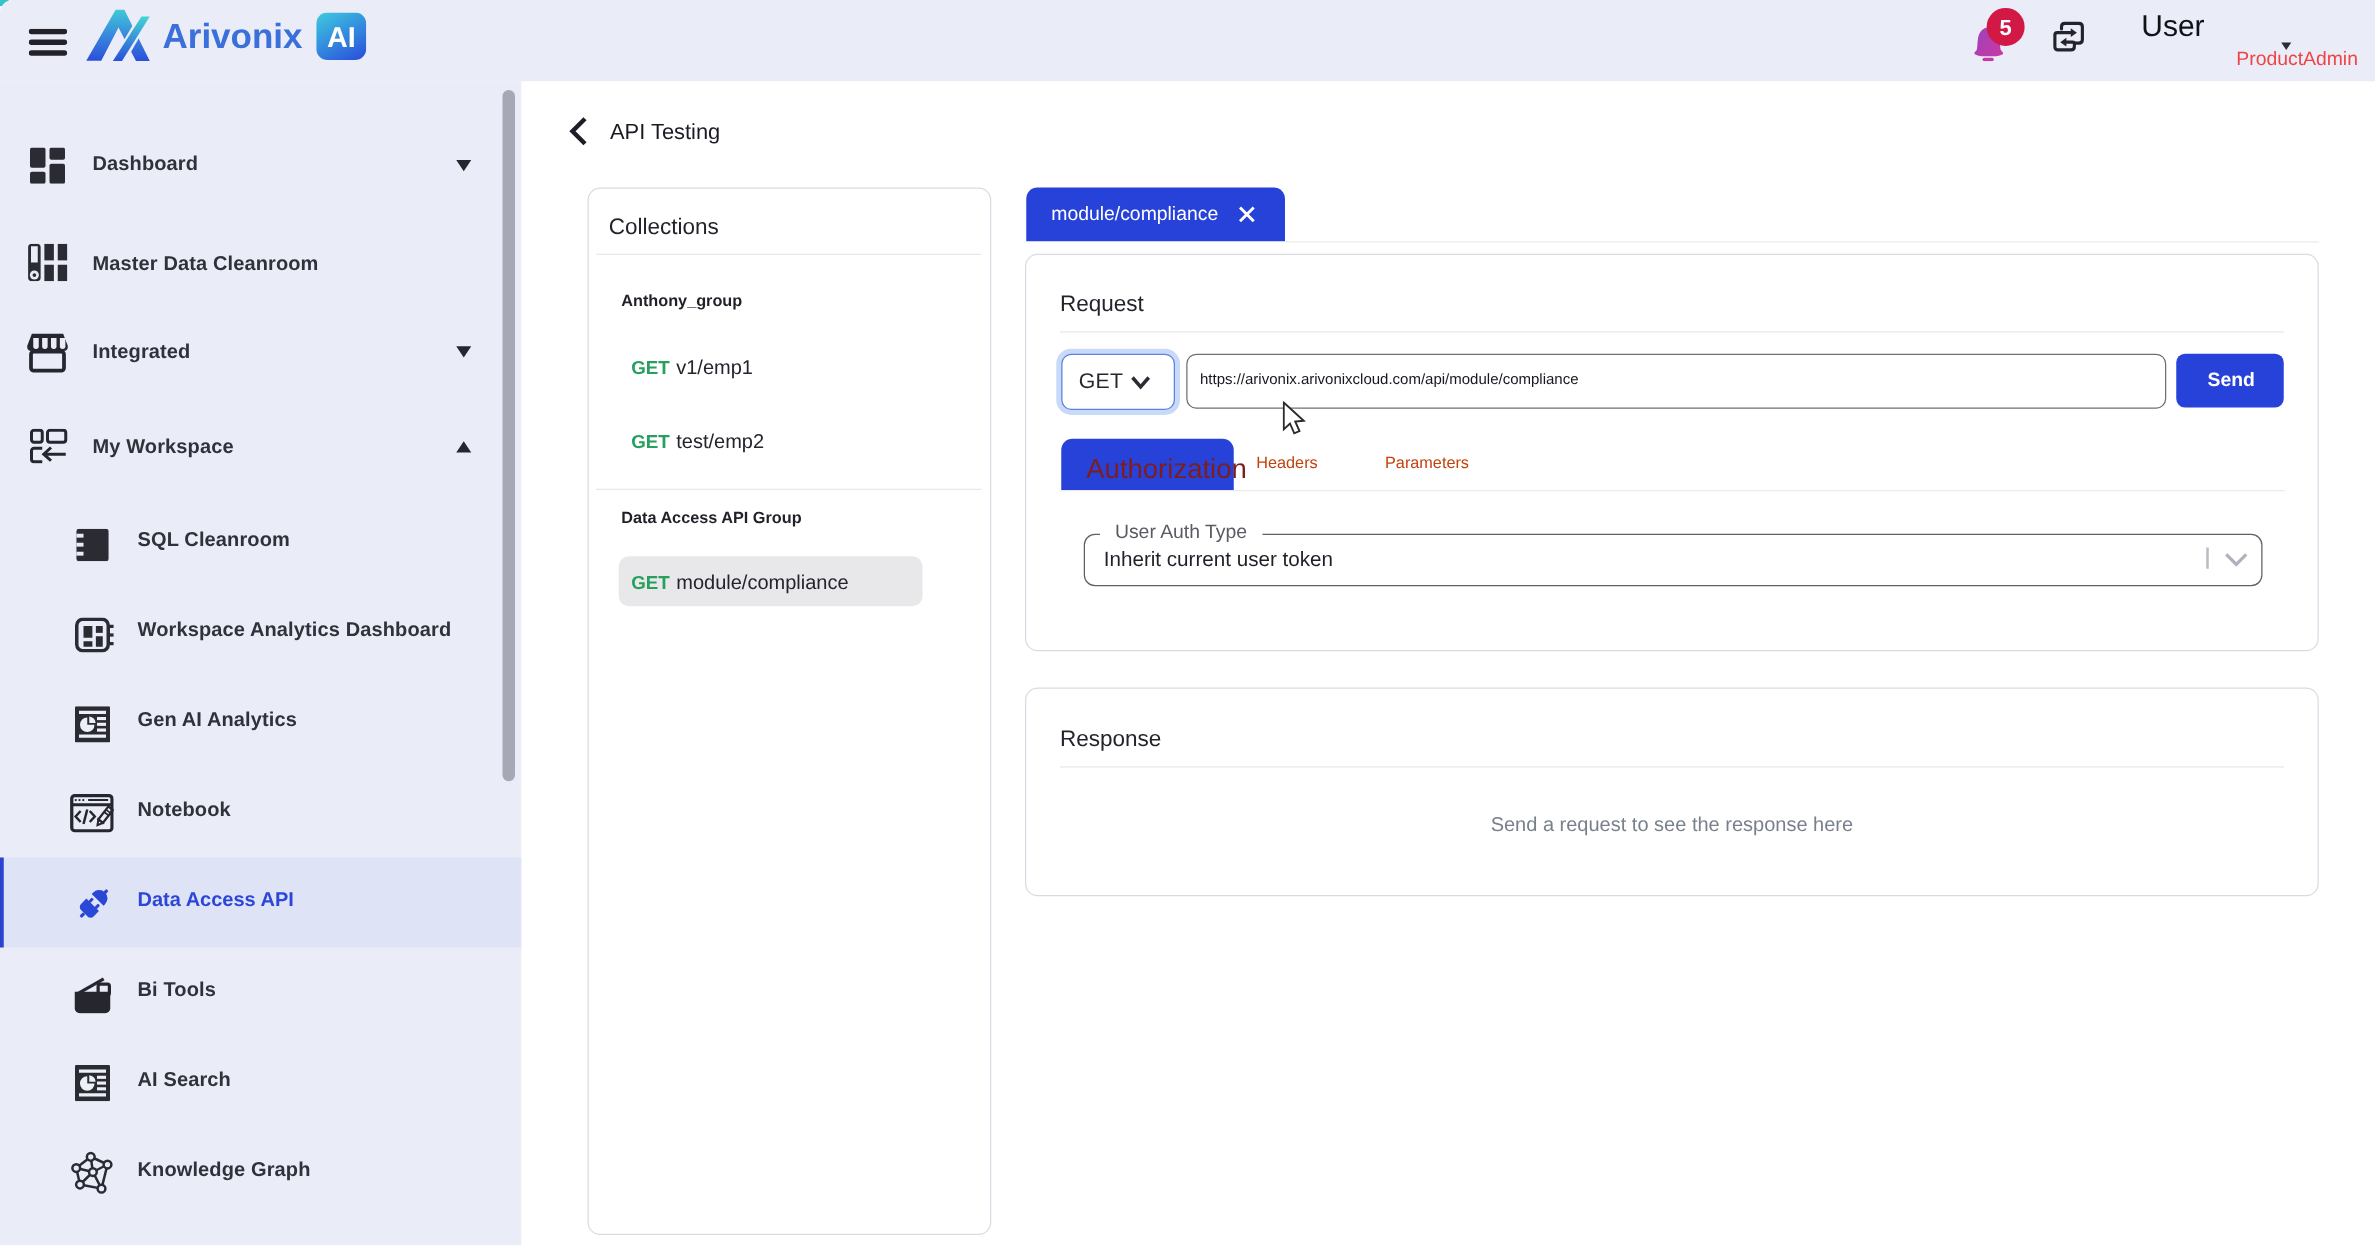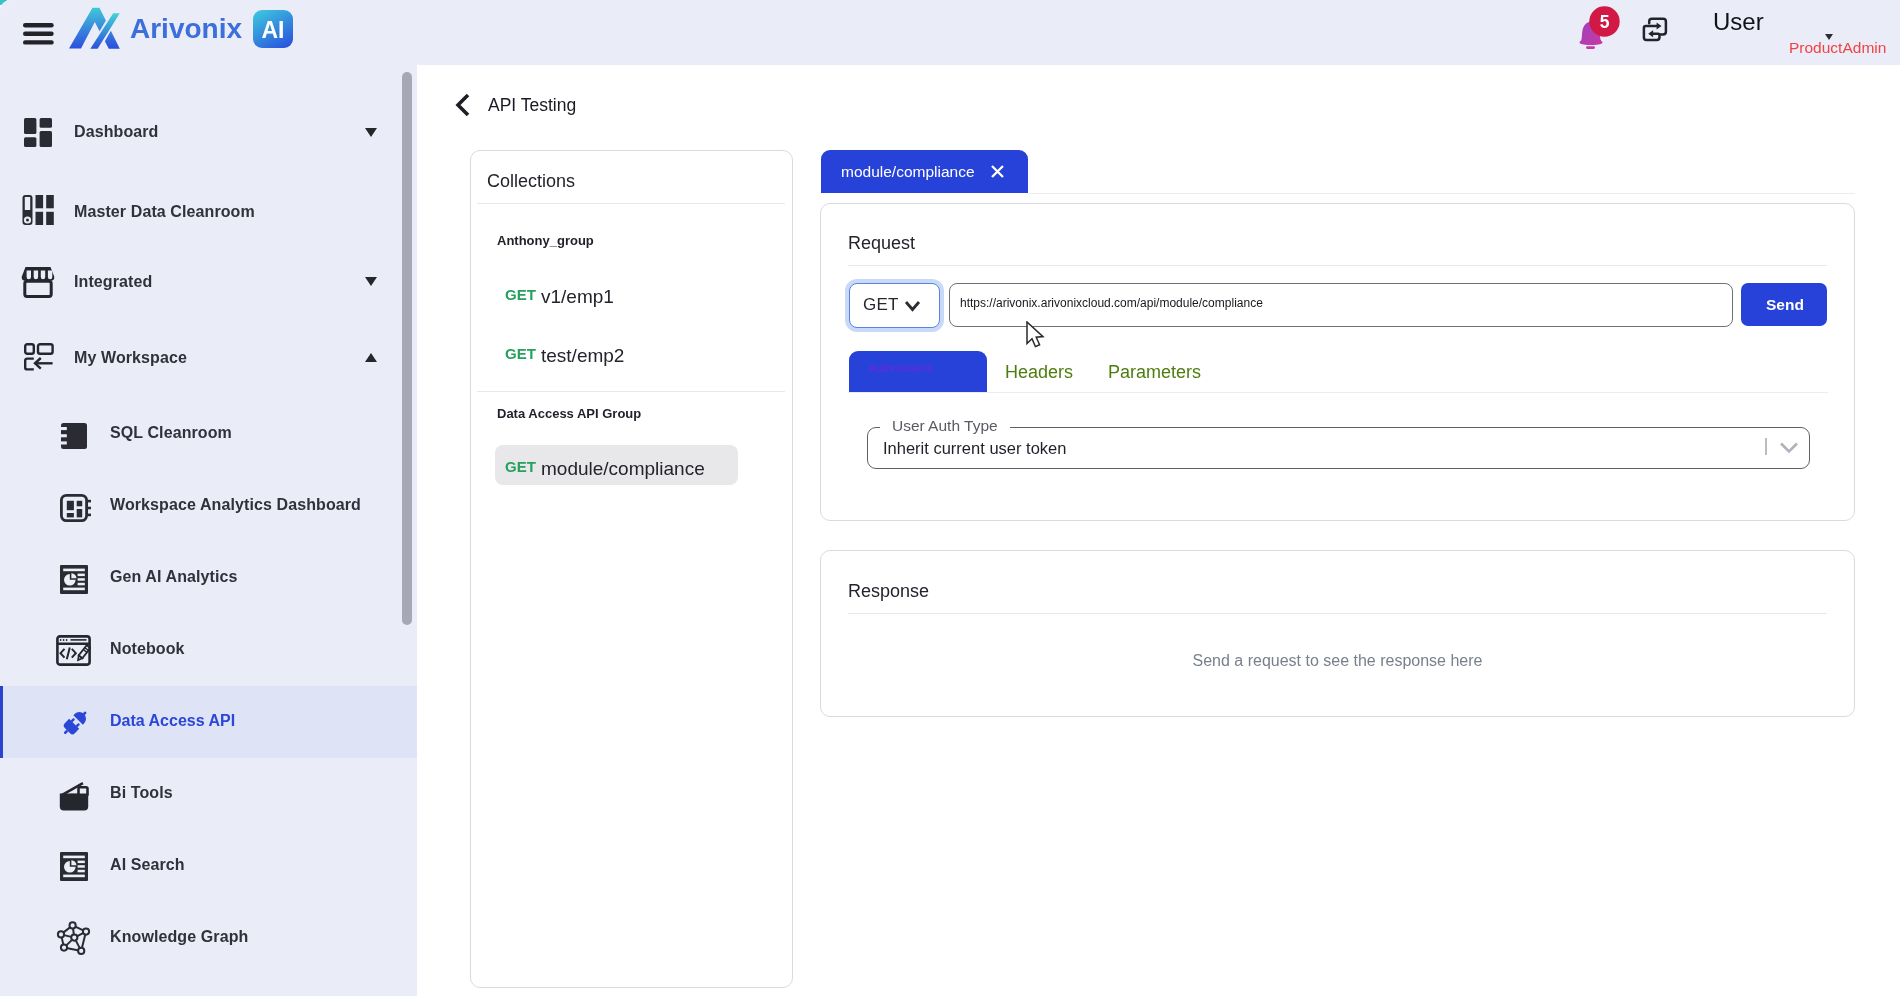--- a/index.html
+++ b/index.html
@@ -11,24 +11,24 @@
 .sidebar{left:0;top:65px;width:417px;height:931px;background:#eaecf8}
 .thumb{left:402px;top:72px;width:10px;height:553px;background:#a6a9b5;border-radius:5px}
 .nav-t{font-size:16px;font-weight:bold;color:#303139;letter-spacing:.1px}
 .caret-d{width:0;height:0;border-left:6.5px solid transparent;border-right:6.5px solid transparent;border-top:9px solid #26262c}
 .caret-u{width:0;height:0;border-left:6.5px solid transparent;border-right:6.5px solid transparent;border-bottom:9px solid #26262c}
 .active-row{left:0;top:686px;width:417px;height:72px;background:#dfe3f6;border-left:3px solid #2b43cf}
 .card{background:#fff;border:1px solid #d9dbe2;border-radius:10px}
 .h18{font-size:18px;font-weight:normal;color:#23242b}
 .divi{background:#e7e8ee;height:1px}
 .get{color:#27a05f;font-weight:bold;font-size:15px}
-.path{color:#23242c;font-size:19px}
+.path{color:#23242c;font-size:16px}
 .grp{font-size:13px;font-weight:bold;color:#1f2028}
 .bluebg{background:#2742d8}
-.tabtxt{font-size:18px;color:#4d7c0f}
+.tabtxt{font-size:13px;color:#c2410c}
 </style>
 </head>
 <body>
 <div class="abs corner"></div>
 <div class="abs topbar"></div>
 <div class="abs sidebar"></div>
 <div class="abs thumb"></div>
 
 <svg class="abs" style="left:23px;top:22.5px" width="31" height="22" viewBox="0 0 31 22">
 <rect x="0" y="0" width="30.7" height="4.4" rx="2.2" fill="#222228"></rect>
@@ -256,21 +256,21 @@
 <div class="abs" style="left:849px;top:283px;width:91px;height:45px;background:#fff;border:1.5px solid #5b82e2;box-shadow:0 0 0 4px #c9daf8;border-radius:8px"></div>
 <div class="abs" style="left:863px;top:295px;font-size:17px;color:#26272d;letter-spacing:0.2px">GET</div>
 <svg class="abs" style="left:904px;top:300px" width="17" height="12" viewBox="0 0 17 12">
 <path d="M2,2 L8.5,9.5 L15,2" fill="none" stroke="#2b2d35" stroke-width="2.8"></path>
 </svg>
 <div class="abs" style="left:949px;top:283px;width:784px;height:44px;background:#fff;border:1.5px solid #6e7076;border-radius:8px"></div>
 <div class="abs" style="left:960px;top:296px;font-size:12px;color:#17181f">https://arivonix.arivonixcloud.com/api/module/compliance</div>
 <div class="abs bluebg" style="left:1741px;top:283px;width:86px;height:43px;border-radius:7px"></div>
 <div class="abs" style="left:1766px;top:296px;font-size:15.5px;font-weight:bold;color:#fff">Send</div>
 <div class="abs bluebg" style="left:849px;top:351px;width:138px;height:41px;border-radius:9px 9px 0 0"></div>
-<div class="abs" style="left:869px;top:362px;font-size:11px;color:#6d28d9">Authorization</div>
+<div class="abs" style="left:869px;top:362px;font-size:22px;color:#7f1d1d">Authorization</div>
 <div class="abs tabtxt" style="left:1005px;top:362px">Headers</div>
 <div class="abs tabtxt" style="left:1108px;top:362px">Parameters</div>
 <div class="abs divi" style="left:848px;top:391.5px;width:980px;background:#ebebf0"></div>
 
 <div class="abs" style="left:866.5px;top:426.5px;width:943px;height:42.5px;border:1.3px solid #5f6169;border-radius:9px"></div>
 <div class="abs" style="left:879.8px;top:417px;width:130px;height:17px;background:#fff;text-align:center;font-size:15.5px;color:#5a5b63;line-height:17px;white-space:nowrap">User Auth Type</div>
 <div class="abs" style="left:883px;top:439px;font-size:16.5px;color:#1f2028">Inherit current user token</div>
 <div class="abs" style="left:1765px;top:438px;width:1.5px;height:17px;background:#b9bcc3"></div>
 <svg class="abs" style="left:1779px;top:442px" width="20" height="12" viewBox="0 0 20 12">
 <path d="M2,1.5 L10,9.5 L18,1.5" fill="none" stroke="#aeb2ba" stroke-width="2.6"></path>

